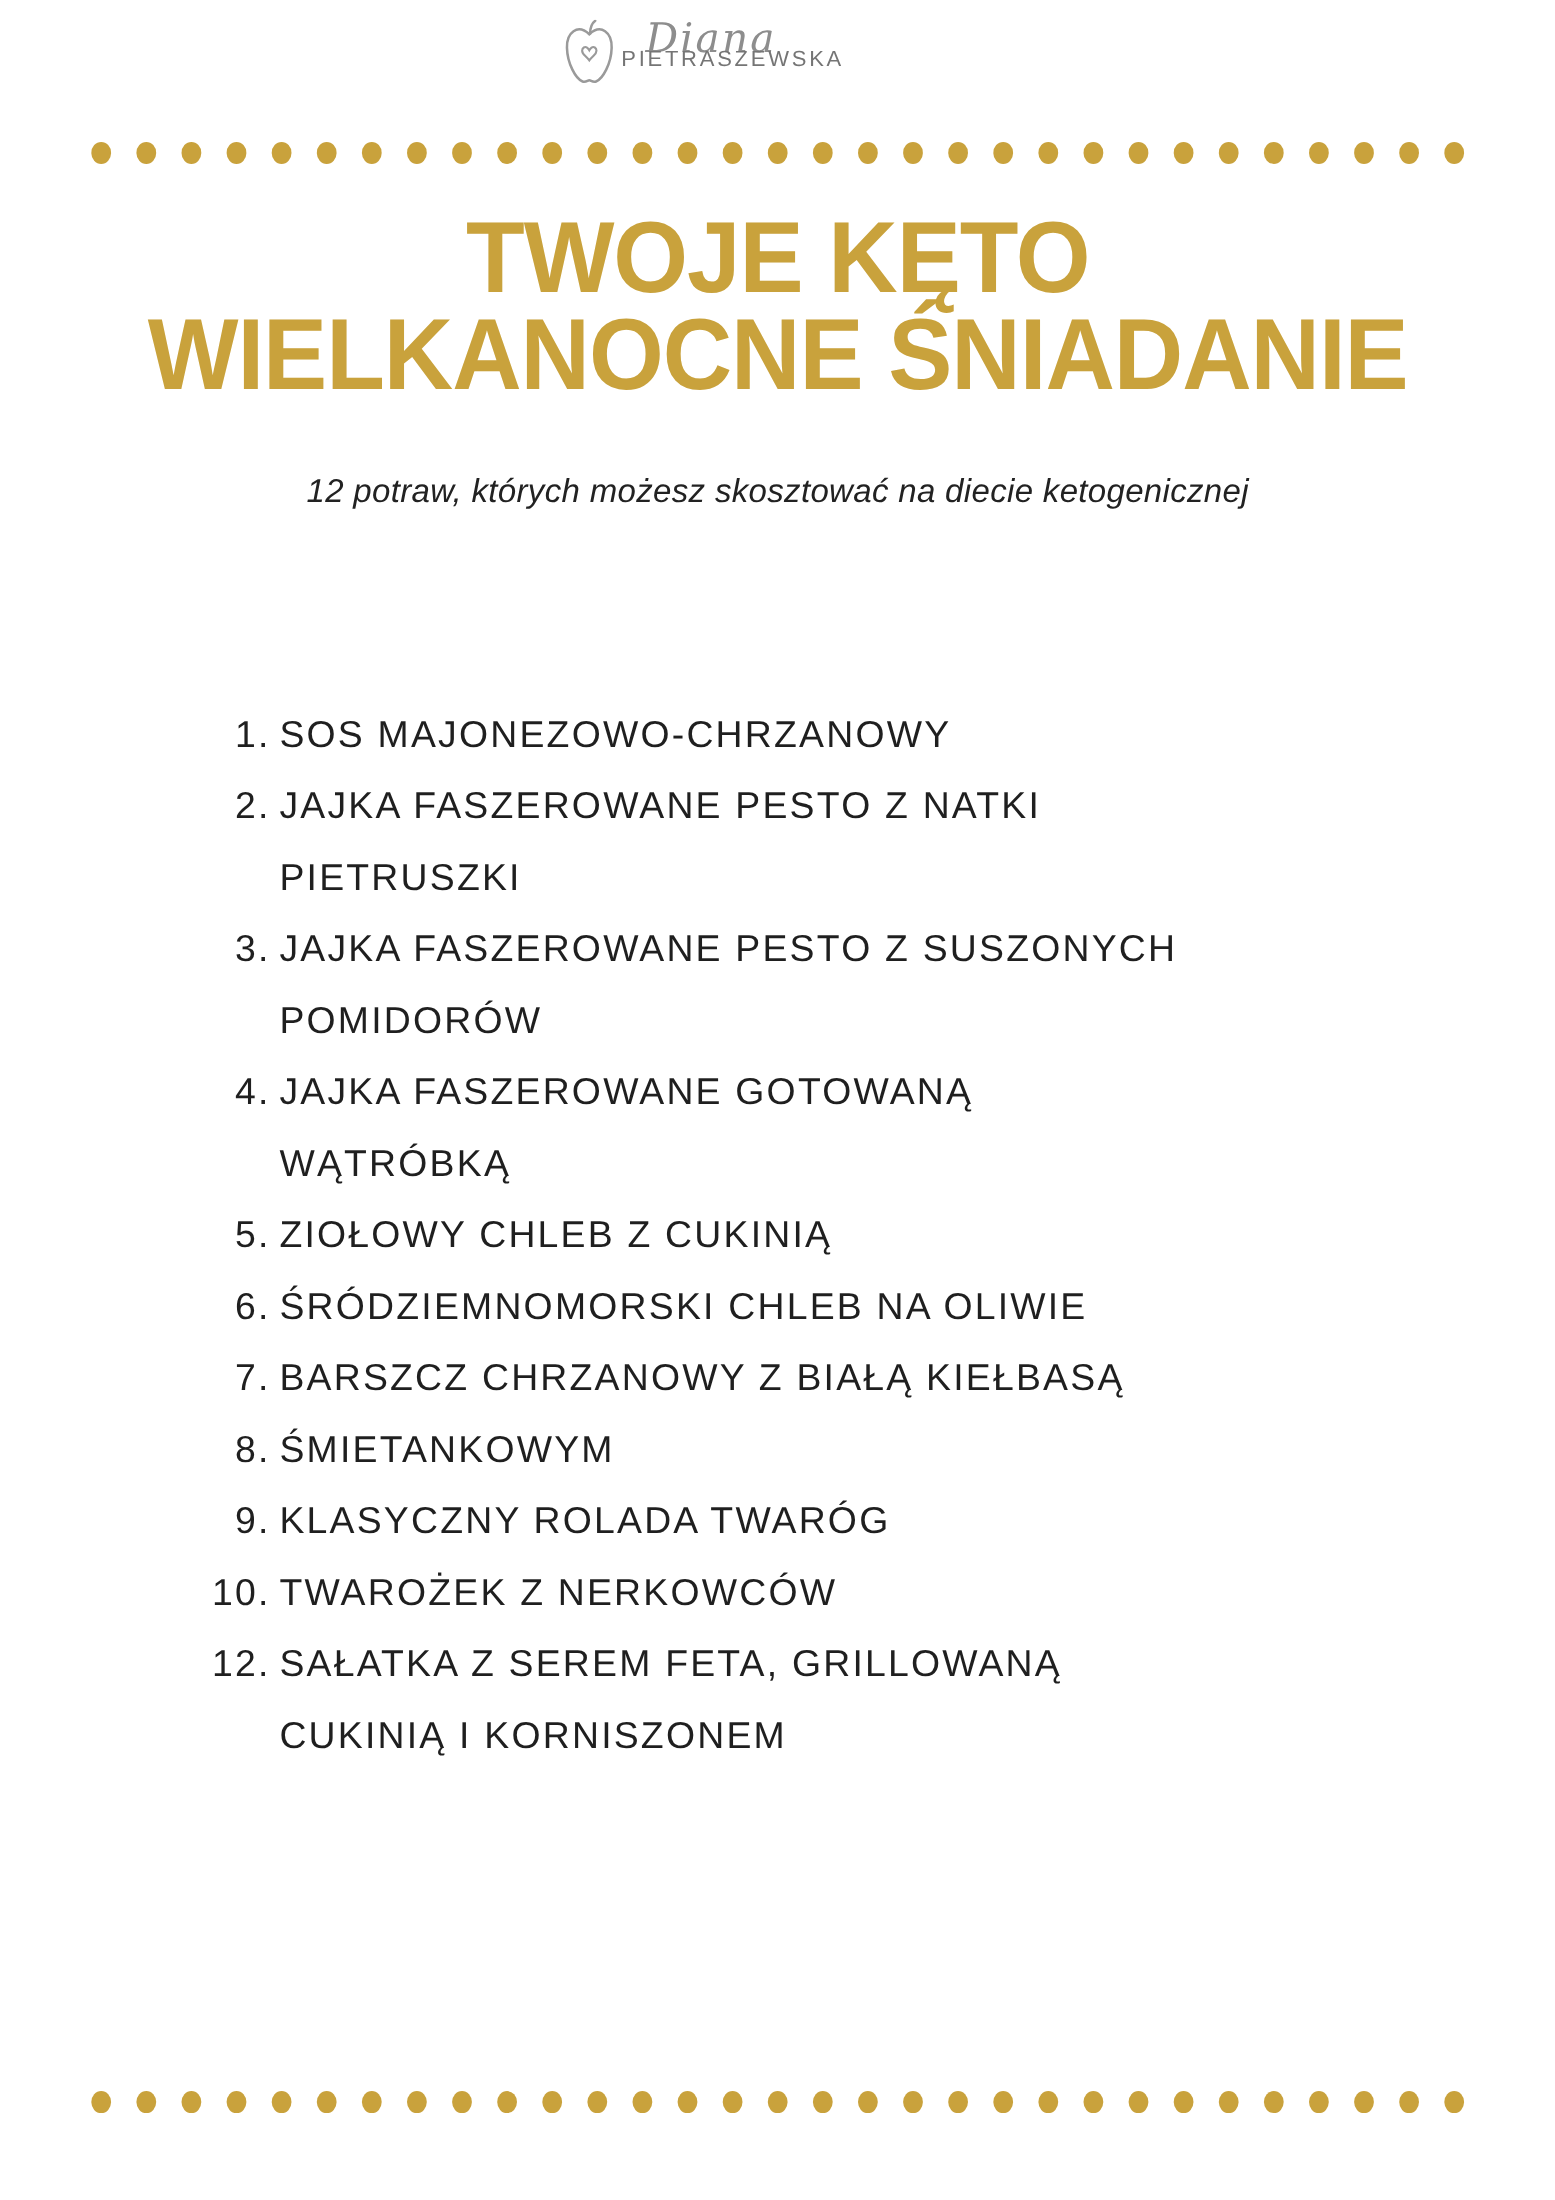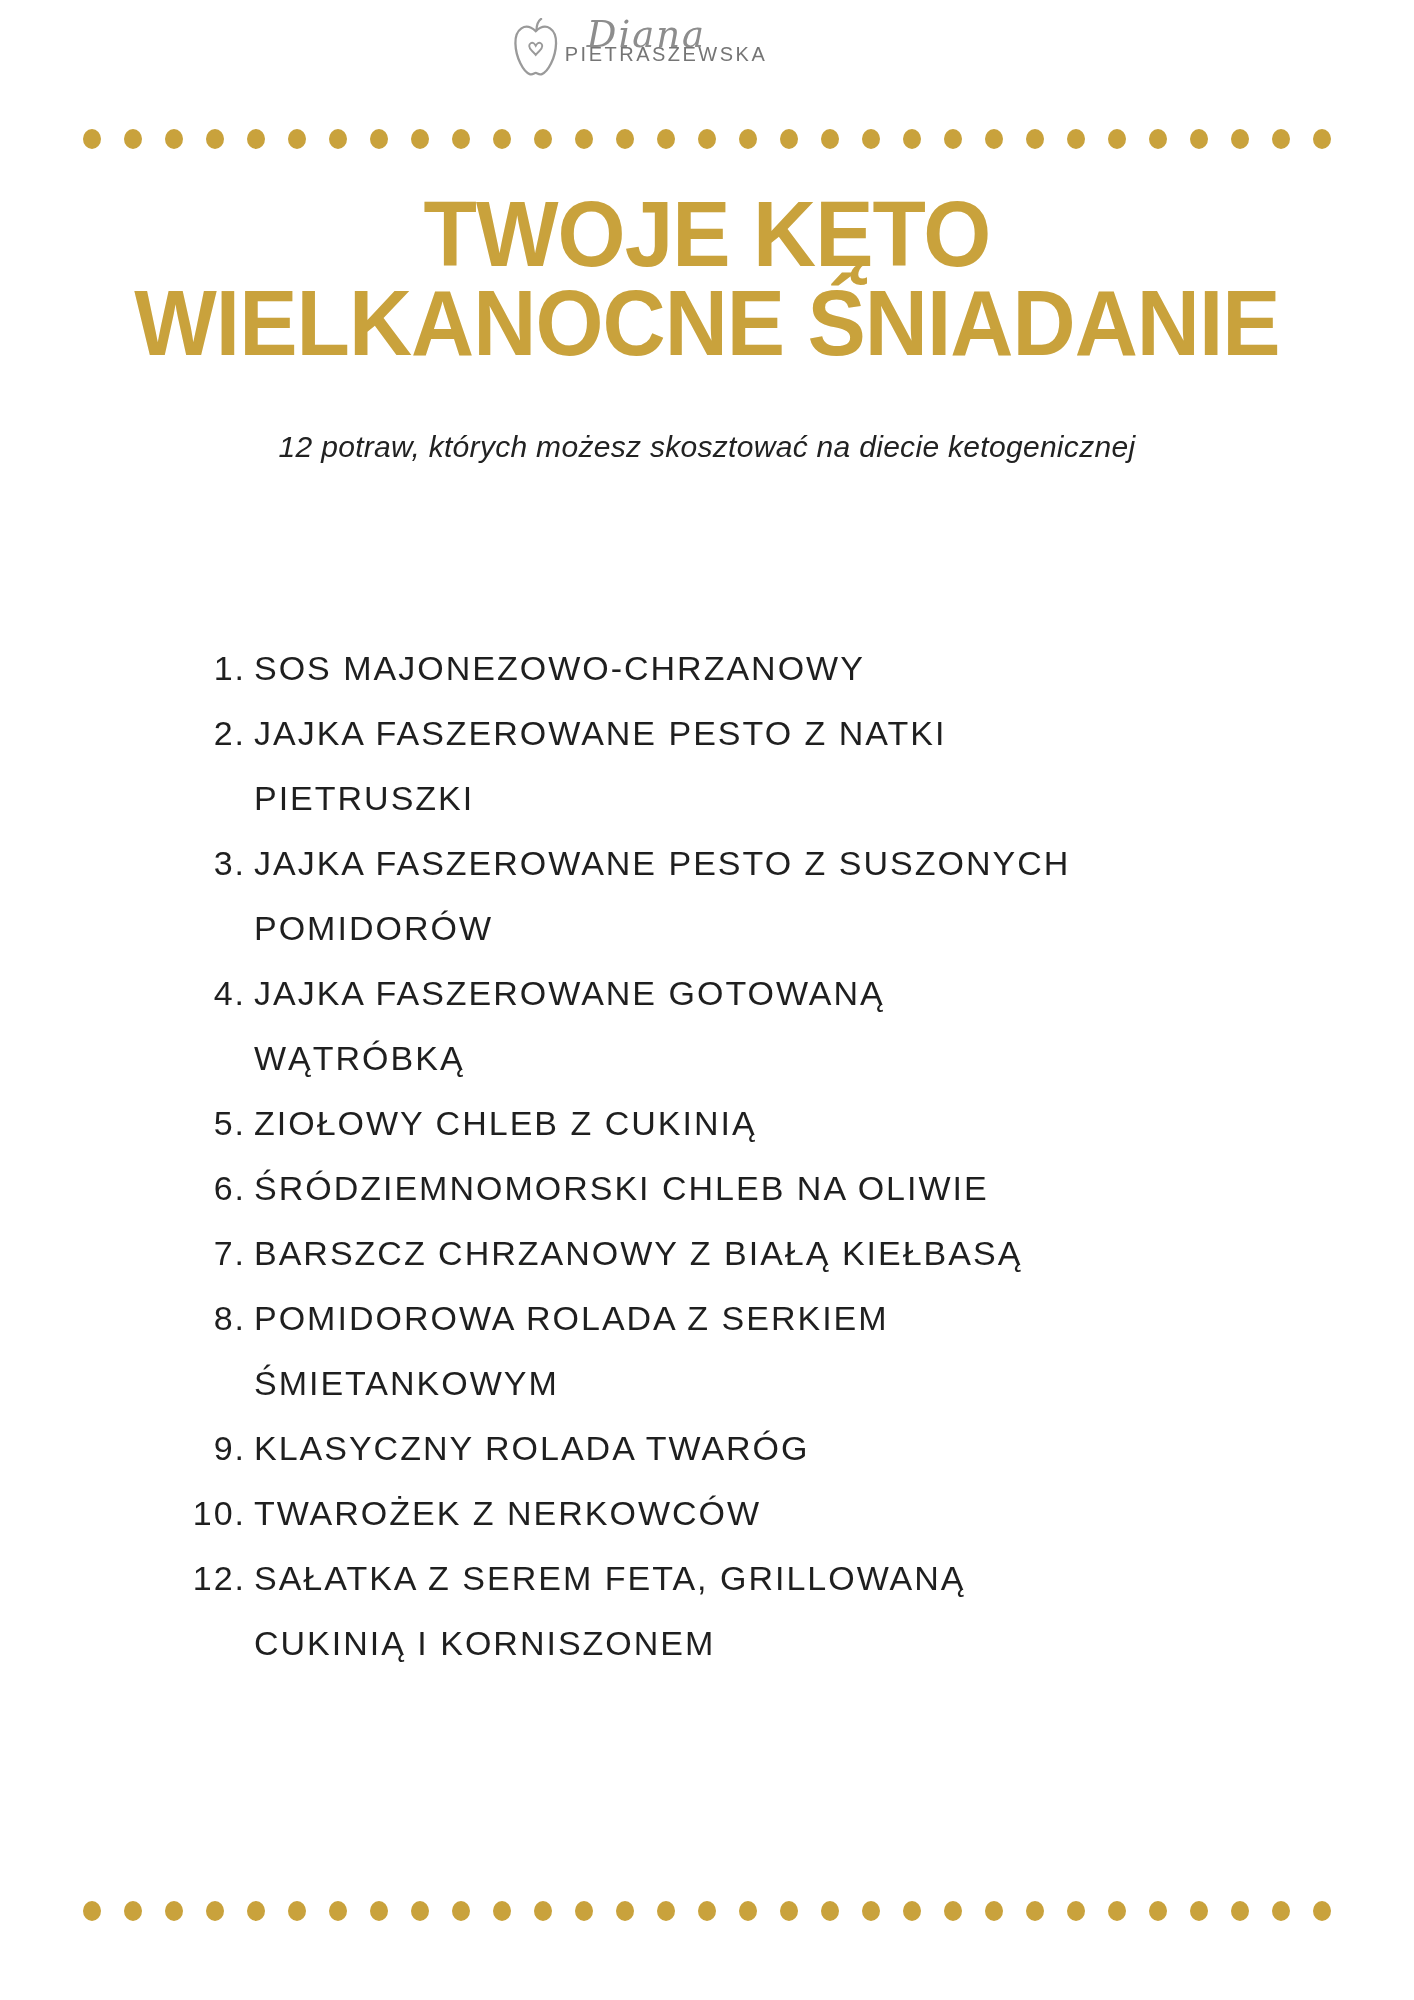--- a/index.html
+++ b/index.html
@@ -198,21 +198,20 @@
       </li>
       <li>
         <span class="num">7.</span>
         <span class="txt">
           <div>BARSZCZ CHRZANOWY Z BIAŁĄ KIEŁBASĄ</div>
         </span>
       </li>
       <li>
         <span class="num">8.</span>
         <span class="txt">
-          <div>POMIDOROWA ROLADA Z SERKIEM</div>
           <div>ŚMIETANKOWYM</div>
         </span>
       </li>
       <li>
         <span class="num">9.</span>
         <span class="txt">
           <div>KLASYCZNY ROLADA TWARÓG</div>
         </span>
       </li>
       <li>

